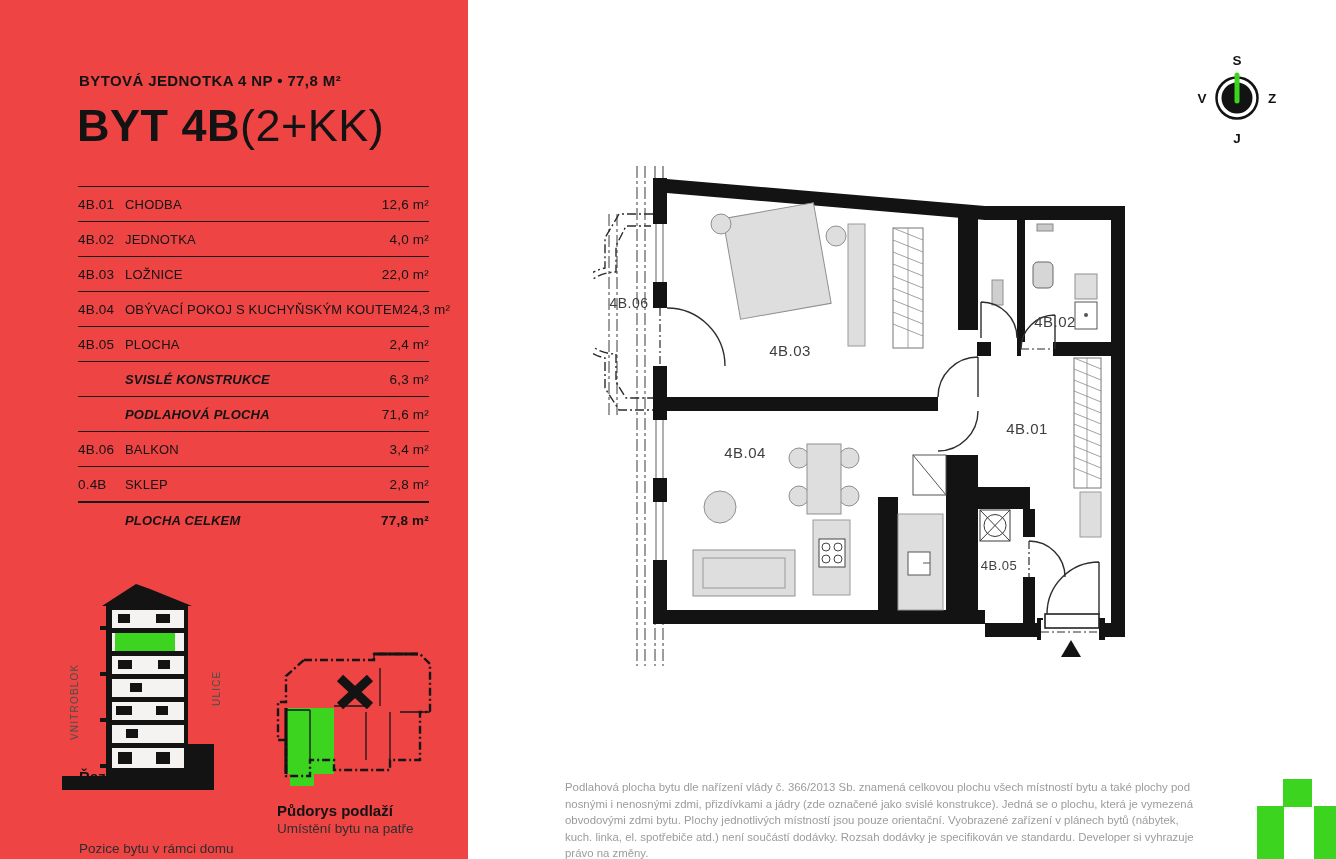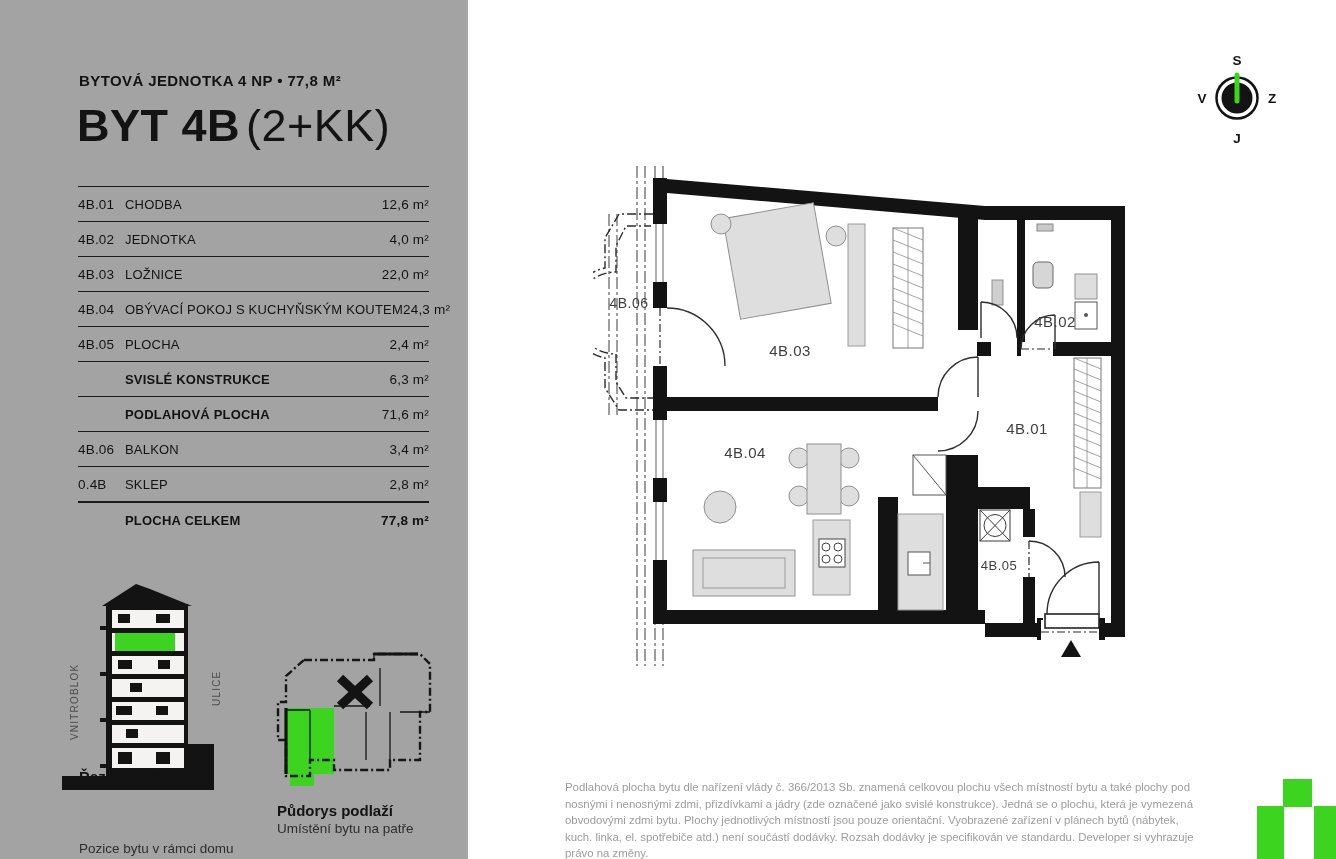--- a/index.html
+++ b/index.html
@@ -1,28 +1,28 @@
 <!DOCTYPE html>
 <html><head>
 <meta charset="utf-8">
 <style>
   html,body{margin:0;padding:0;background:#fff;}
   .page{position:relative;width:1336px;height:859px;background:#ffffff;overflow:hidden;
         font-family:"Liberation Sans",sans-serif;color:#131313;}
-  .panel{position:absolute;left:0;top:0;width:468px;height:859px;background:#a3a3a3;}
+  .panel{position:absolute;left:0;top:0;width:468px;height:859px;background:#ef4444;}
   .subtitle{position:absolute;left:79px;top:72px;font-size:15px;font-weight:700;letter-spacing:.4px;}
   .title{position:absolute;left:77px;top:100px;font-size:45px;letter-spacing:.5px;white-space:nowrap;}
   .title .b{font-weight:700;}
-  .title .l{font-weight:400;margin-left:6px;}
+  .title .l{font-weight:400;}
   .atable{position:absolute;left:78px;top:186px;width:351px;}
   .trow{display:flex;align-items:center;height:34px;border-top:1px solid #1a1a1a;font-size:13.5px;letter-spacing:.2px;}
   .tcode{width:47px;flex:none;}
   .tname{white-space:nowrap;font-size:13px;}
   .tarea{margin-left:auto;white-space:nowrap;}
-  .trow.bold .tname{font-weight:700;}
+  .trow.bold .tname{font-weight:700;font-style:italic;}
   .trow.total{border-top-width:2px;}
   .trow.total .tarea{font-weight:700;}
   .figure{position:absolute;}
   .cap-title{position:absolute;font-size:15px;font-weight:700;color:#131313;}
   .cap-sub{position:absolute;font-size:13.5px;color:#2e2e2e;}
   .footer{position:absolute;left:565px;top:779px;width:632px;font-size:11.4px;line-height:16.6px;color:#9c9c9c;}
   .logo{position:absolute;left:1257px;top:779px;width:79px;height:80px;}
   .logo div{position:absolute;}
   svg text{font-family:"Liberation Sans",sans-serif;}
 </style>

